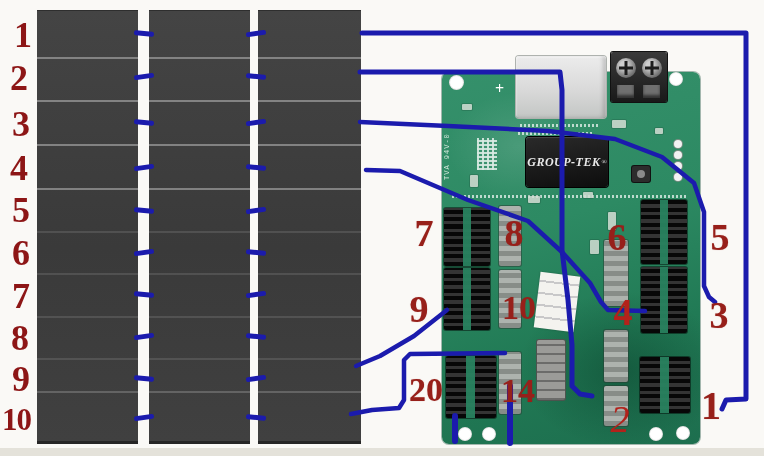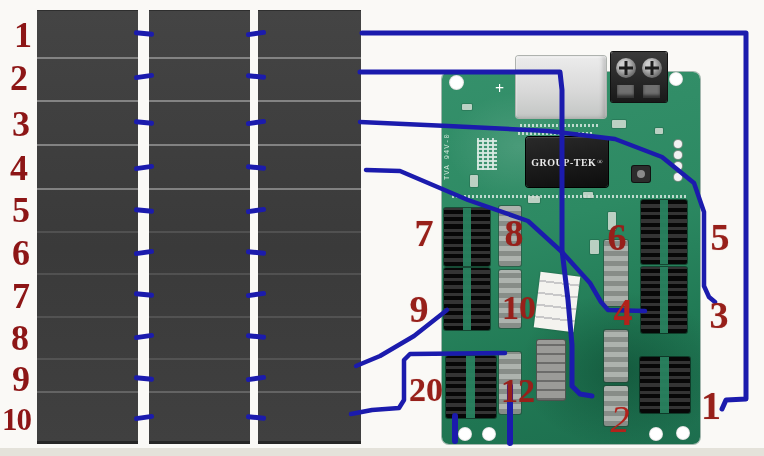--- a/index.html
+++ b/index.html
@@ -132,21 +132,21 @@
   <div class="abs" style="left:611px;top:52px;width:56px;height:50px;z-index:2;background:linear-gradient(180deg,#3a3a3a,#191919);border-radius:2px;box-shadow:0 0 0 1px #111;">
     <div class="screw" style="left:5px;top:6px;width:20px;height:20px;"></div>
     <div class="screw" style="left:31px;top:6px;width:20px;height:20px;"></div>
     <div class="abs" style="left:6px;top:33px;width:17px;height:13px;background:#6f6f6f;box-shadow:inset 0 -3px 3px #333;"></div>
     <div class="abs" style="left:32px;top:33px;width:17px;height:13px;background:#6f6f6f;box-shadow:inset 0 -3px 3px #333;"></div>
   </div>
 
   <div class="abs" style="left:526px;top:137px;width:82px;height:50px;z-index:2;background:linear-gradient(170deg,#2a2a2a,#0d0d0d);border-radius:3px;
               box-shadow:0 0 0 1px #000, inset 0 1px 1px rgba(255,255,255,.15);
               display:flex;align-items:center;justify-content:center;color:#e9e9e9;">
-    <span style="font-size:10px;font-weight:bold;letter-spacing:.5px;">GROUP-TEK</span>
+    <span style="font-size:12px;font-style:italic;font-weight:bold;letter-spacing:.5px;">GROUP-TEK</span>
       <span style="font-size:7px;margin-left:1px;">®</span>
   </div>
 
   <div class="vtext" style="left:443px;top:120px;height:60px;z-index:2;">TVA 94V-0</div>
   <div class="abs" style="left:477px;top:138px;width:20px;height:32px;z-index:2;opacity:.8;
               background-image:repeating-linear-gradient(0deg,rgba(255,255,255,.9) 0 2px,transparent 2px 4px),repeating-linear-gradient(90deg,rgba(255,255,255,.9) 0 2px,transparent 2px 5px);background-blend-mode:overlay;"></div>
   <div class="abs" style="left:495px;top:80px;z-index:2;color:#fff;font-size:16px;font-weight:bold;">+</div>
   <div class="silkline" style="left:520px;top:124px;width:80px;z-index:2;"></div>
   <div class="silkline" style="left:518px;top:132px;width:76px;z-index:2;"></div>
   <div class="silkline" style="left:452px;top:195px;width:236px;z-index:2;"></div>
@@ -212,19 +212,19 @@
   <div id="board-labels">
       <div class="blab" style="left: 424px; top: 233px; font-size: 38px; color: rgb(151, 32, 26); font-style: normal; font-weight: bold;">7</div>
       <div class="blab" style="left: 514px; top: 233px; font-size: 38px; color: rgb(151, 32, 26); font-style: normal; font-weight: bold;">8</div>
       <div class="blab" style="left: 617px; top: 237px; font-size: 38px; color: rgb(151, 32, 26); font-style: normal; font-weight: bold;">6</div>
       <div class="blab" style="left: 720px; top: 237px; font-size: 38px; color: rgb(151, 32, 26); font-style: normal; font-weight: bold;">5</div>
       <div class="blab" style="left: 419px; top: 309px; font-size: 38px; color: rgb(151, 32, 26); font-style: normal; font-weight: bold;">9</div>
       <div class="blab" style="left: 519px; top: 308px; font-size: 34px; color: rgb(151, 32, 26); font-style: normal; font-weight: bold;">10</div>
       <div class="blab" style="left: 623px; top: 312px; font-size: 38px; color: rgb(179, 34, 27); font-style: normal; font-weight: bold;">4</div>
       <div class="blab" style="left: 719px; top: 315px; font-size: 38px; color: rgb(151, 32, 26); font-style: normal; font-weight: bold;">3</div>
       <div class="blab" style="left: 426px; top: 390px; font-size: 34px; color: rgb(151, 32, 26); font-style: normal; font-weight: bold;">20</div>
-      <div class="blab" style="left: 518px; top: 391px; font-size: 34px; color: rgb(151, 32, 26); font-style: normal; font-weight: bold;">12</div>
+      <div class="blab" style="left: 518px; top: 391px; font-size: 34px; color: rgb(151, 32, 26); font-style: normal; font-weight: bold;">14</div>
       <div class="blab" style="left: 620px; top: 419px; font-size: 38px; color: rgb(179, 34, 27); font-style: italic; font-weight: 400;">2</div>
       <div class="blab" style="left: 711px; top: 406px; font-size: 40px; color: rgb(151, 32, 26); font-style: normal; font-weight: bold;">1</div>
     </div>
 
   <div class="abs" style="left:0;top:448px;width:764px;height:8px;background:#d2d0c2;opacity:.55;z-index:0;"></div>
 </div>
 
 </body></html>

